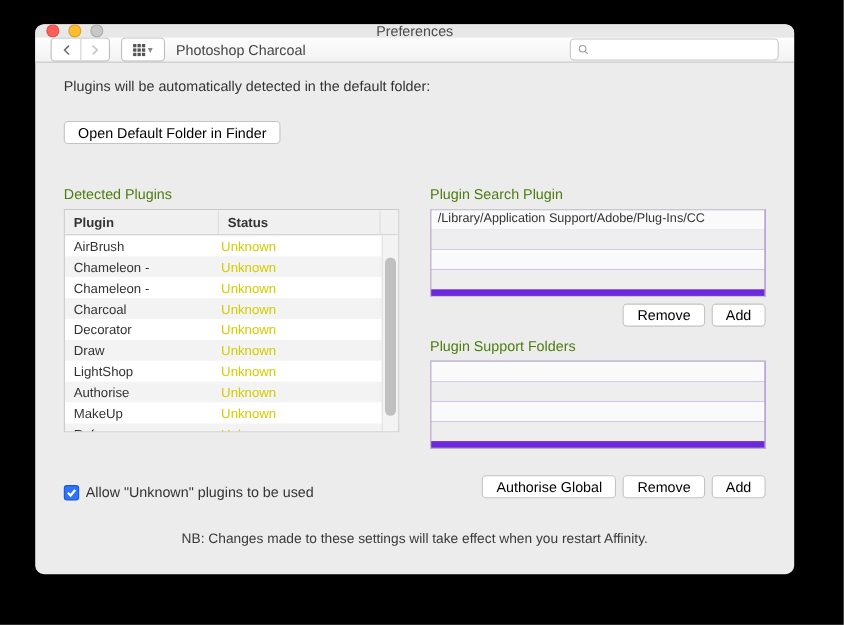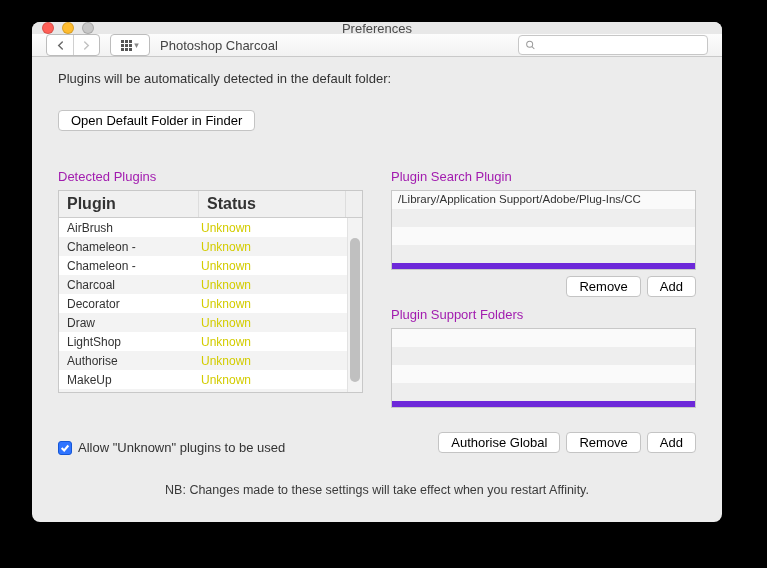--- a/index.html
+++ b/index.html
@@ -71,27 +71,27 @@
   .intro { color:#333; margin-bottom: 8px; font-size:13px; }
   .pillbtn {
     display:inline-block; background:#fff; border:1px solid #c4c4c4;
     border-radius: 4px; padding: 2px 12px; font-size:13px;
     box-shadow: 0 1px 0 rgba(255,255,255,0.6) inset;
   }
 
   .cols { display:flex; gap: 28px; margin-top: 22px; flex:1; min-height:0; }
   .col-left { width: 305px; display:flex; flex-direction:column; }
   .col-right { flex:1; display:flex; flex-direction:column; }
-  .col-title { font-size:13px; margin-bottom: 6px; color:#a21caf; }
+  .col-title { font-size:13px; margin-bottom: 6px; color:#4d7c0f; }
 
   .table-wrap {
     border: 1px solid #c8c8c8;
     background:#fff; height: 203px; display:flex; flex-direction:column;
   }
-  .thead { display:flex; background:#f0f0f0; border-bottom:1px solid #ccc; font-weight:600; font-size:16px; }
+  .thead { display:flex; background:#f0f0f0; border-bottom:1px solid #ccc; font-weight:600; font-size:12px; }
   .thead > div { padding: 4px 8px; border-right:1px solid #ddd; }
   .thead .c1 { width: 140px; }
   .thead .c2 { flex:1; }
   .thead .c3 { width: 16px; border-right:none; }
   .tbody { flex:1; overflow:hidden; position:relative; }
   .trow { display:flex; font-size:12px; height: 19px; align-items:center; }
   .trow:nth-child(even) { background:#f3f3f3; }
   .trow:nth-child(odd) { background:#ffffff; }
   .trow .c1 { width:140px; padding: 0 8px; color:#333; white-space:nowrap; overflow:hidden; text-overflow:ellipsis;}
   .trow .c2 { flex:1; padding:0 2px; color:#d3cc00; font-weight:500; }

